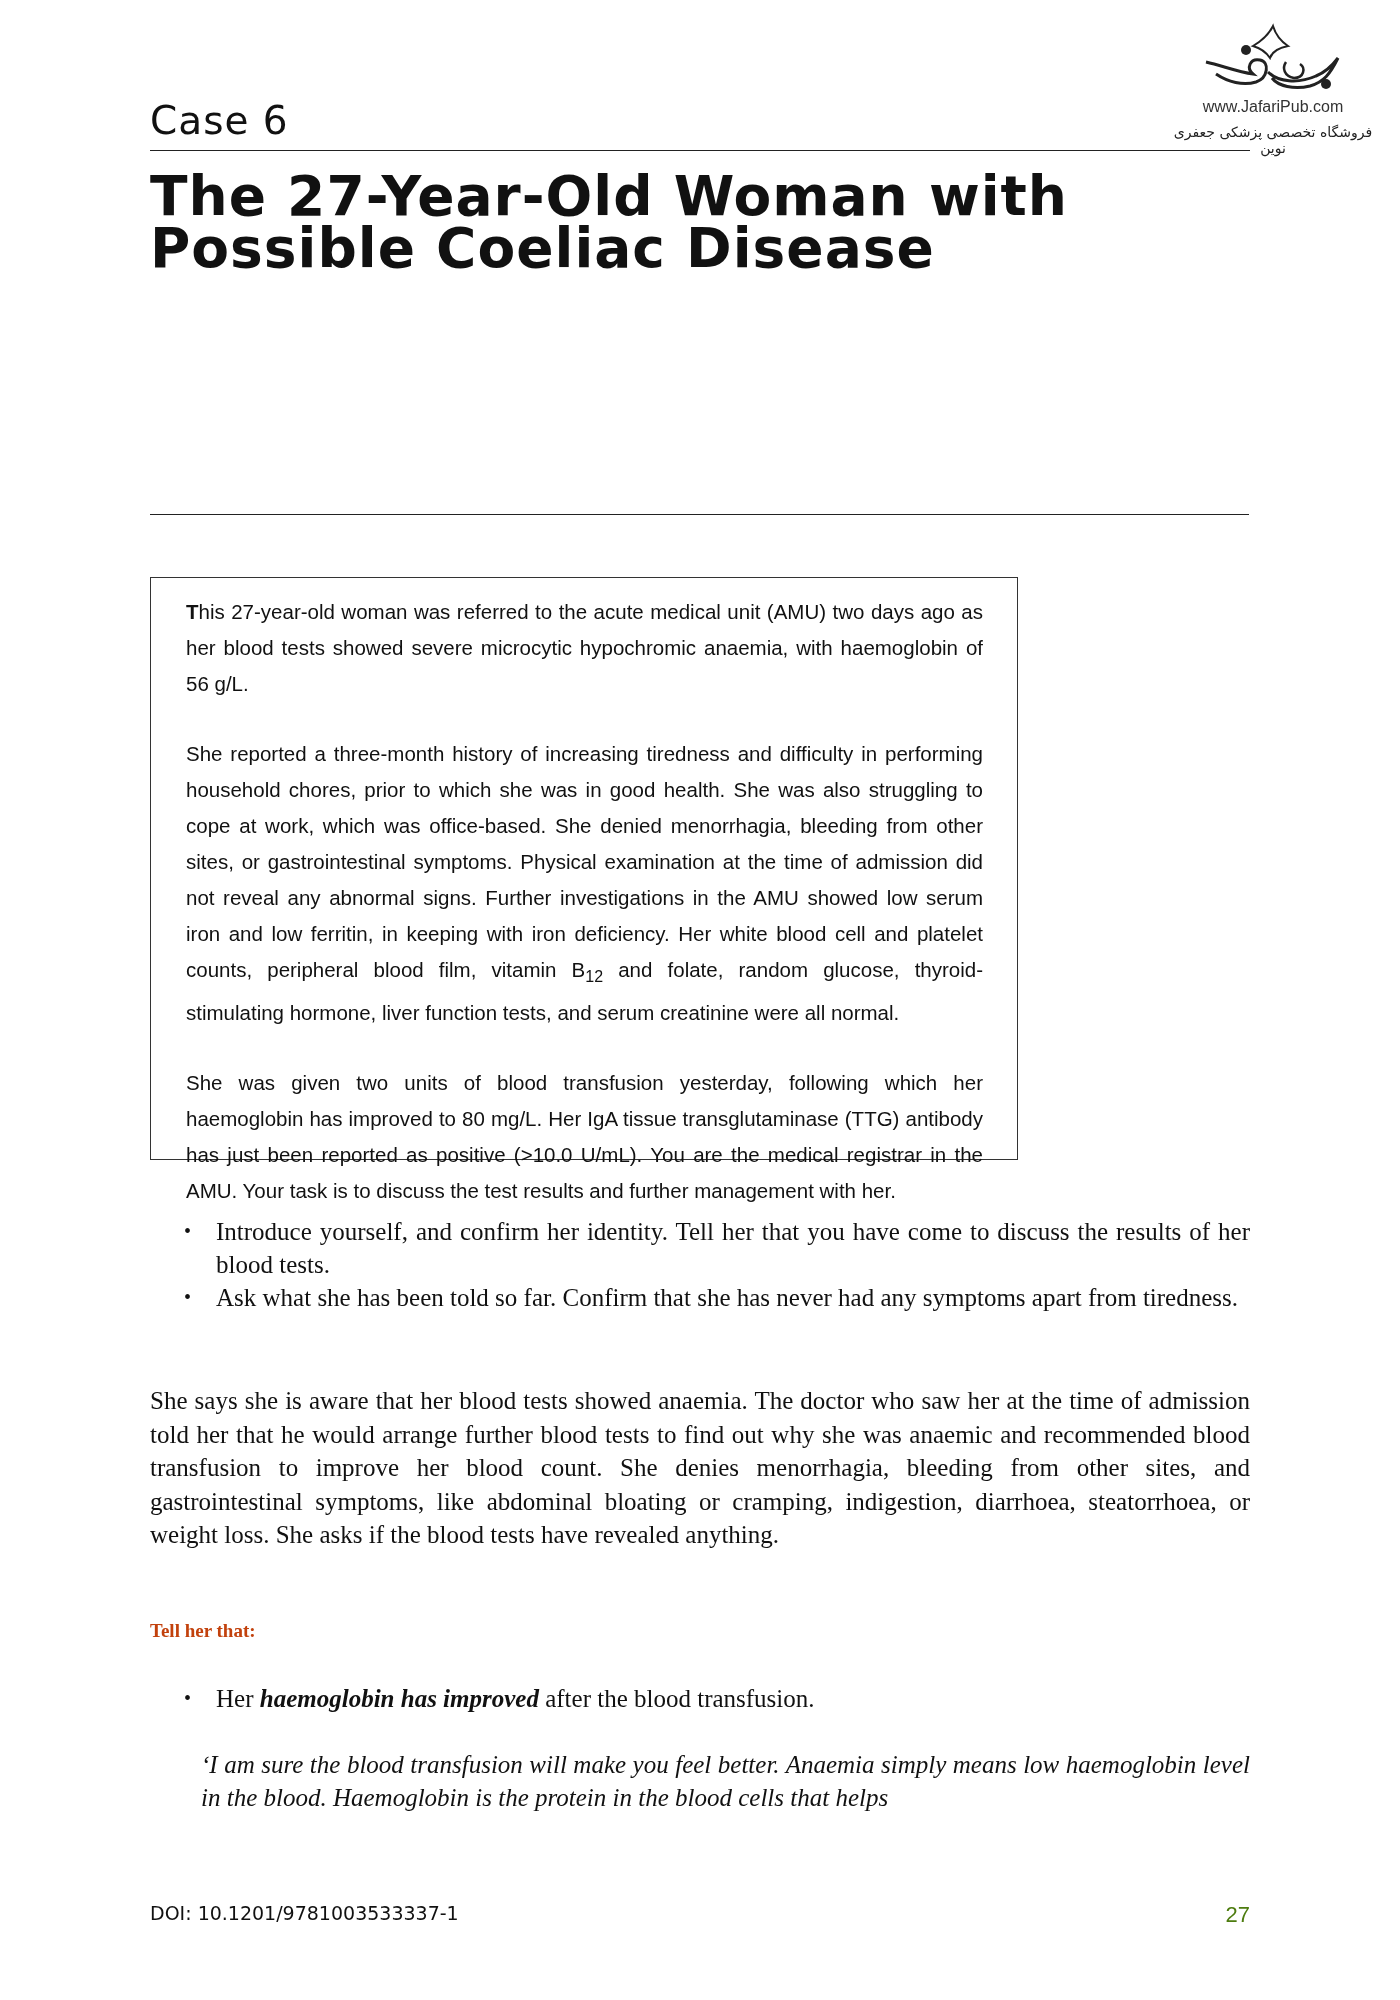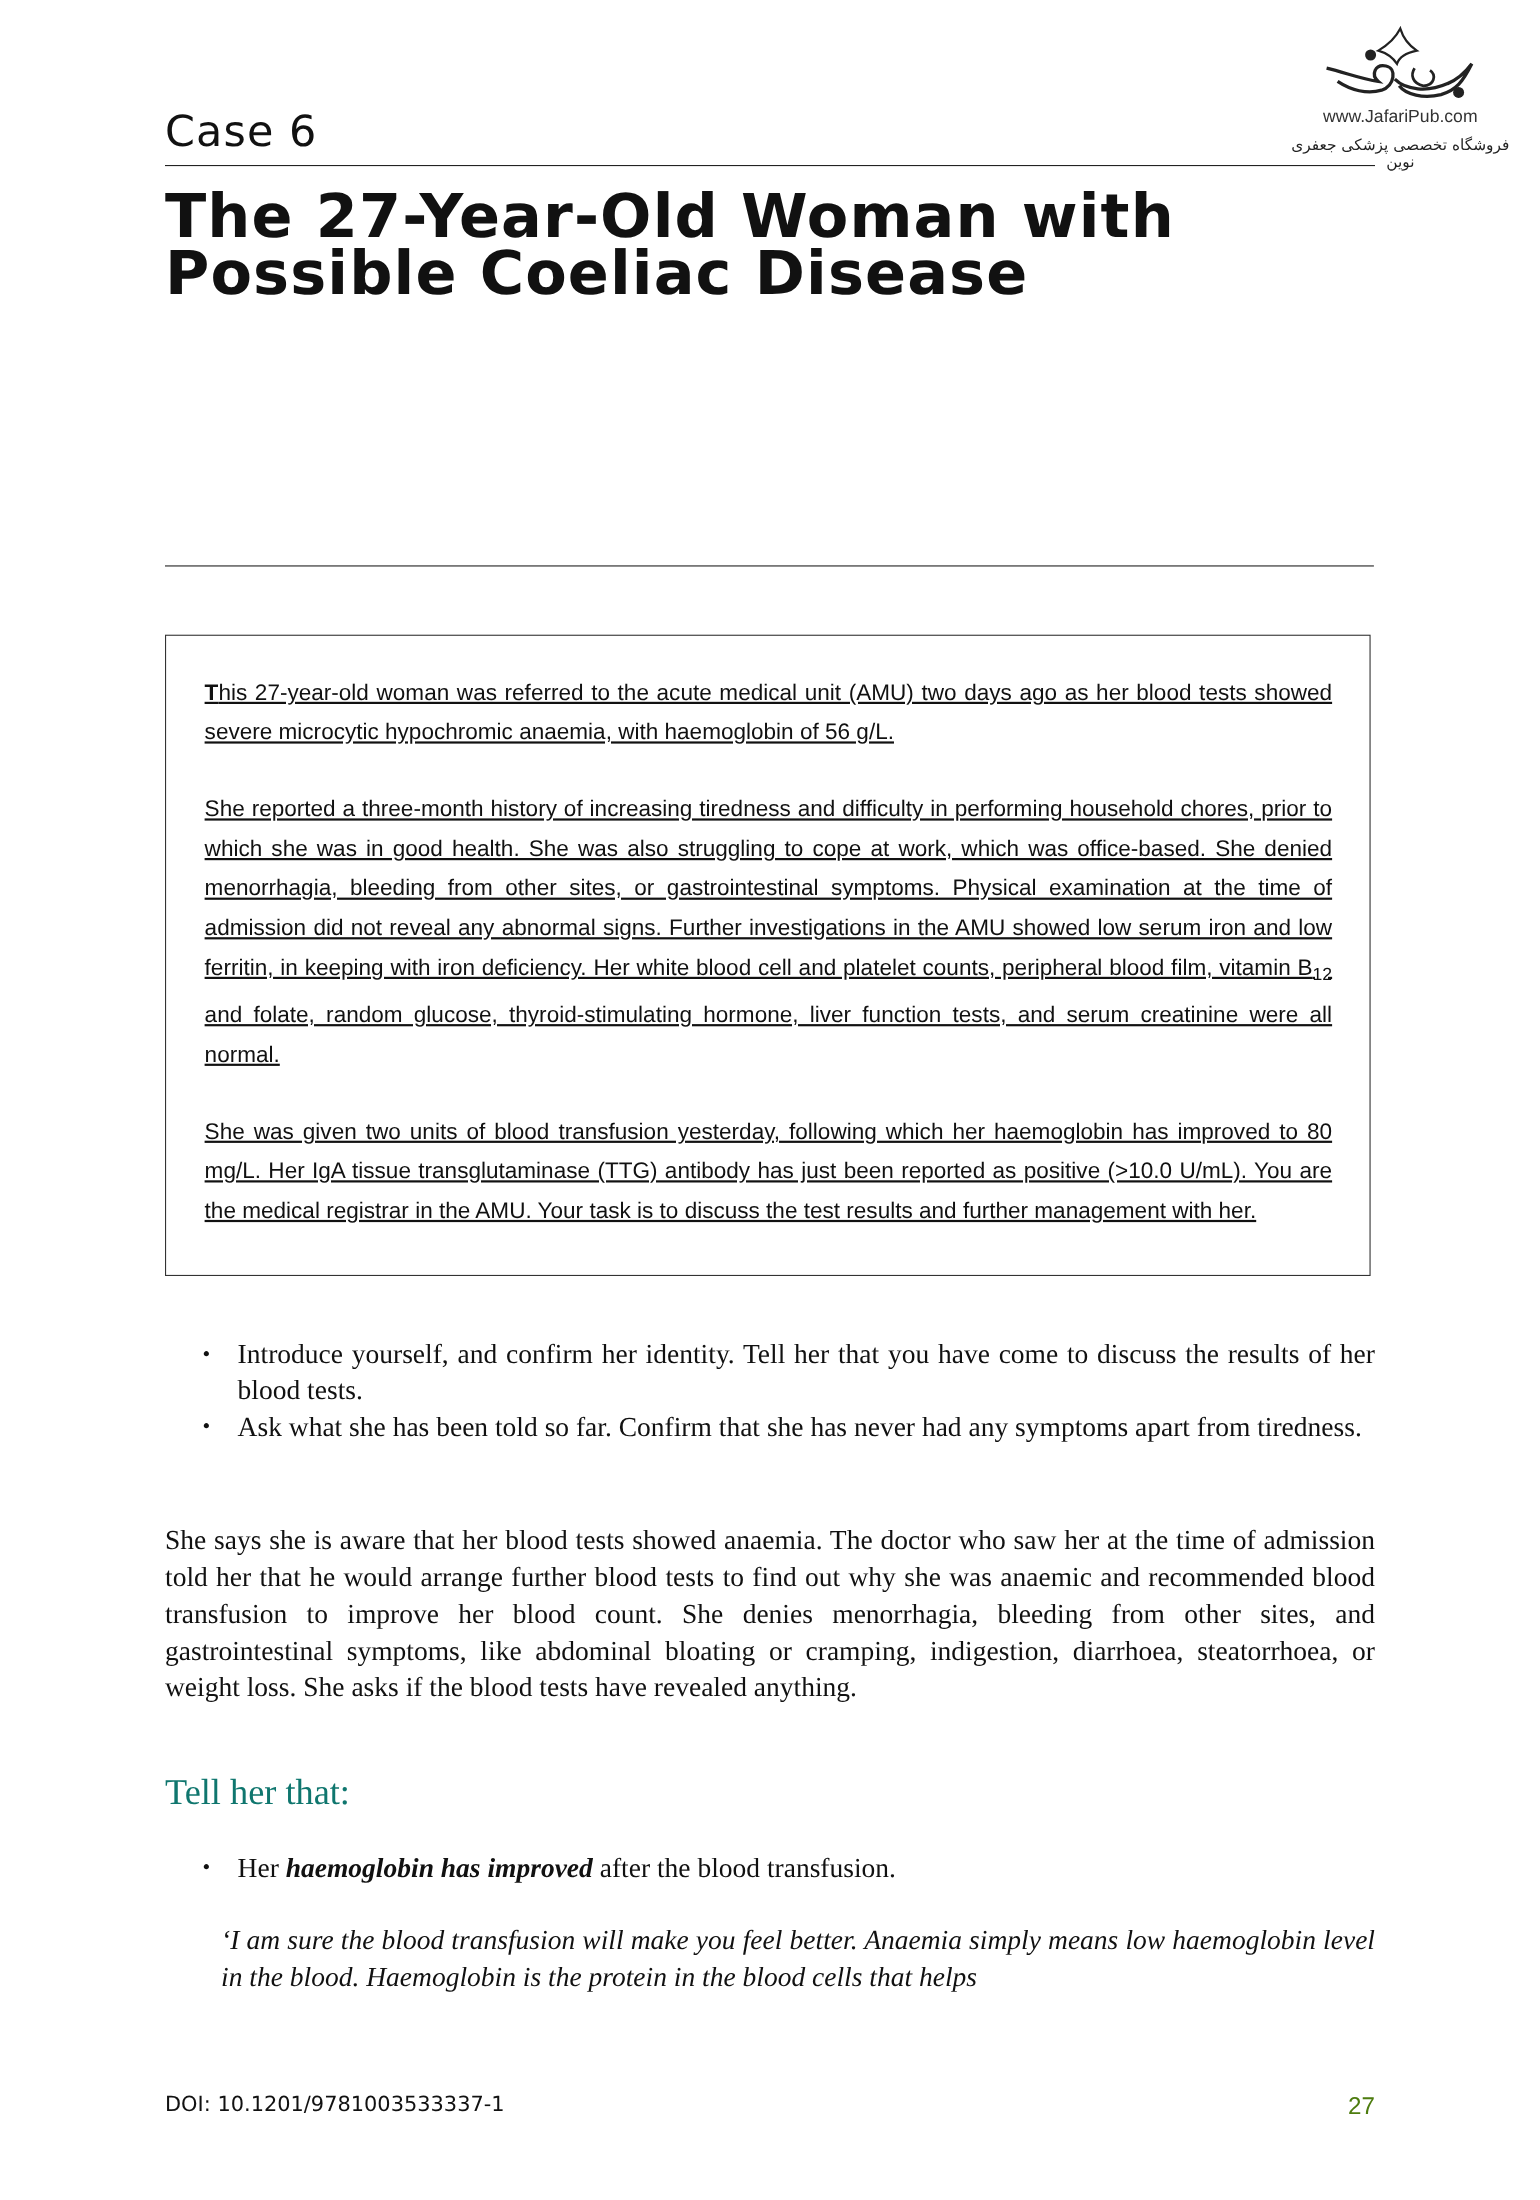--- a/index.html
+++ b/index.html
@@ -9,31 +9,31 @@
   #logo svg { display: block; margin: 0 auto; }
   #logo .url { font-family: "Liberation Sans", sans-serif; font-size: 16px; color: #333; margin-top: -4px; text-align: center; }
   #logo .persian { font-family: "DejaVu Sans", sans-serif; font-size: 14px; color: #222; margin-top: 8px; direction: rtl; }
 
   #case-label { position: absolute; left: 150px; top: 98px; font-family: "DejaVu Sans", sans-serif; font-size: 39px; letter-spacing: 1px; color: #111; }
   .rule { position: absolute; left: 150px; height: 0; border-top: 1.5px solid #222; }
   #rule-top { top: 150px; width: 1100px; }
   #title { position: absolute; left: 150px; top: 170px; width: 1000px; font-family: "DejaVu Sans", sans-serif; font-weight: bold; font-size: 55px; line-height: 52px; letter-spacing: 1px; color: #111; margin: 0; }
   #rule-mid { top: 514px; width: 1099px; }
 
-  #case-box { position: absolute; left: 150px; top: 577px; width: 1096px; height: 583px; border: 1.5px solid #333; box-sizing: border-box; padding: 34px 34px 0 35px; text-decoration: underline; }
+  #case-box { position: absolute; left: 150px; top: 577px; width: 868px; height: 583px; border: 1.5px solid #333; box-sizing: border-box; padding: 16px 34px 0 35px; }
   #case-box p { margin: 0 0 34px 0; font-family: "Liberation Sans", sans-serif; font-size: 20.5px; line-height: 36px; text-align: justify; color: #111; }
   #case-box p .dropcap { font-weight: bold; }
   sub { font-size: 16px; vertical-align: -5px; }
 
   #bullets-1 { position: absolute; left: 182px; top: 1215px; width: 1068px; margin: 0; padding: 0; list-style: none; }
   .bullet-list li { position: relative; padding-left: 34px; font-family: "Liberation Serif", serif; font-size: 25px; line-height: 33px; color: #111; text-align: justify; }
   .bullet-list li .dot { position: absolute; left: 2px; top: 0; font-size: 20px; }
 
   #para-1 { position: absolute; left: 150px; top: 1384px; width: 1100px; margin: 0; font-family: "Liberation Serif", serif; font-size: 25px; line-height: 33.5px; text-align: justify; color: #111; }
-  #para-2 { position: absolute; left: 150px; top: 1614px; width: 1100px; margin: 0; font-family: "Liberation Serif", serif; font-size: 33px; line-height: 33px; color: #0f766e; }
+  #para-2 { position: absolute; left: 150px; top: 1614px; width: 1100px; margin: 0; font-family: "Liberation Serif", serif; font-size: 19px; line-height: 33px; color: #c2410c; font-weight: bold; }
   #bullets-2 { position: absolute; left: 182px; top: 1682px; width: 1068px; margin: 0; padding: 0; list-style: none; }
   #bullets-2 em { font-weight: bold; font-style: italic; }
   #quote { position: absolute; left: 201px; top: 1748px; width: 1049px; margin: 0; font-family: "Liberation Serif", serif; font-style: italic; font-size: 25px; line-height: 33px; text-align: justify; color: #111; }
 
   #footer-doi { position: absolute; left: 150px; top: 1902px; font-family: "DejaVu Sans", sans-serif; font-size: 19px; color: #111; }
   #footer-page { position: absolute; right: 150px; top: 1902px; font-family: Liberation Sans, sans-serif; font-size: 22px; color: #4d7c0f; }
 </style>
 </head>
 <body>
 

